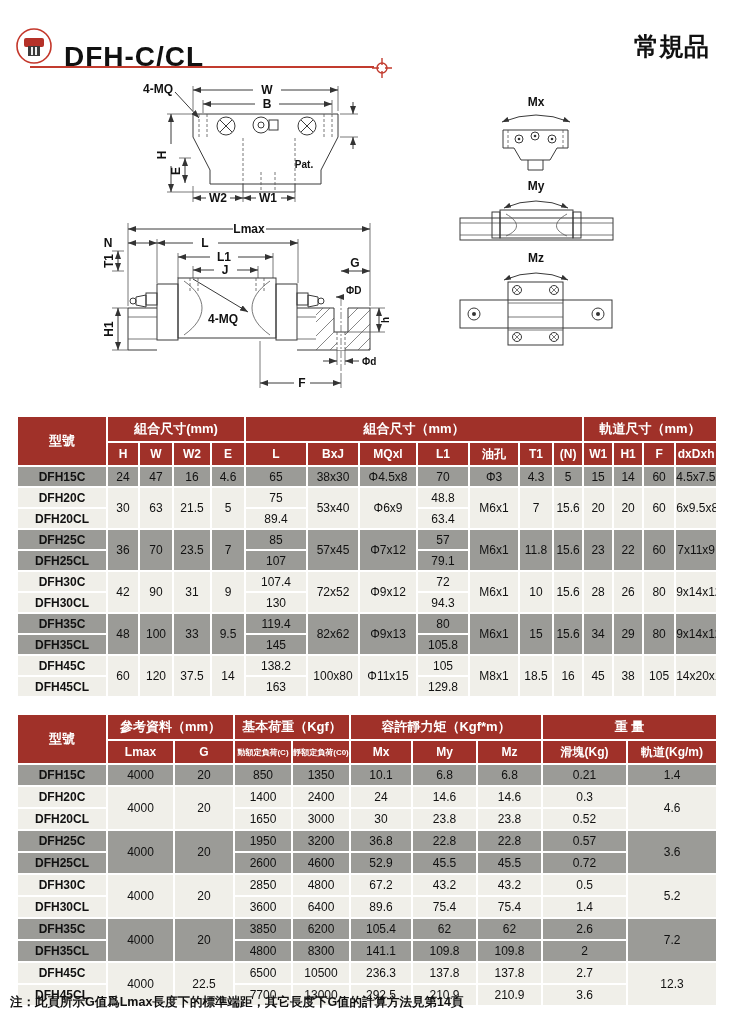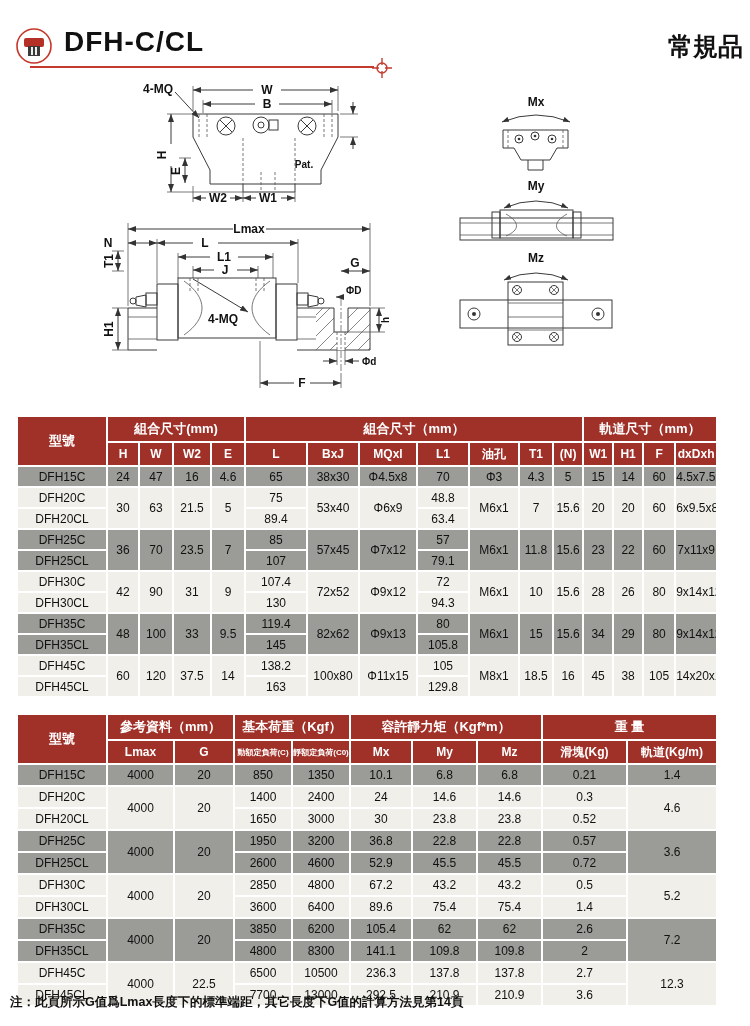--- a/index.html
+++ b/index.html
@@ -2,22 +2,22 @@
 <html><head>
 <meta charset="utf-8">
 <style>
   html,body{margin:0;padding:0;}
   body{
     width:750px;height:1026px;position:relative;background:#fff;
     font-family:"Liberation Sans", sans-serif;color:#111;overflow:hidden;
   }
   
   .logo{position:absolute;left:14px;top:26px;}
-  .hdr-title{position:absolute;left:64px;top:26px;font-size:28px;font-weight:bold;letter-spacing:1px;}
-  .hdr-cat{position:absolute;left:668px;top:30px;font-size:25px;font-weight:bold;}
+  .hdr-title{position:absolute;left:64px;top:41px;font-size:28px;font-weight:bold;letter-spacing:1px;}
+  .hdr-cat{position:absolute;left:634px;top:30px;font-size:25px;font-weight:bold;}
   .hdr-line{position:absolute;left:30px;top:66px;width:344px;height:2px;background:#c23b2e;}
   .crosshair{position:absolute;left:371px;top:57px;}
   
   .drawings{position:absolute;left:0;top:80px;width:750px;height:332px;}
   .drawings svg{position:absolute;overflow:visible;}
   .dimtext{font-size:12px;font-weight:bold;fill:#111;}
   .dimsmall{font-size:10px;font-weight:bold;fill:#111;}
   .ln{stroke:#3a3a3a;stroke-width:1;fill:none;}
   .thin{stroke:#555;stroke-width:0.8;fill:none;}
   .dash{stroke:#555;stroke-width:0.8;fill:none;stroke-dasharray:3,2;}
@@ -28,21 +28,21 @@
   #t1{top:415px;width:700px;}
   #t2{top:713px;width:700px;}
   th,td{border:2px solid #fff;text-align:center;vertical-align:middle;padding:0;overflow:hidden;white-space:nowrap;}
   thead th{background:#a03129;color:#fff;font-size:13px;font-weight:bold;height:24px;}
   tr.subhead th{font-size:12px;height:22px;}
   #t2 tr.subhead th:nth-child(3),#t2 tr.subhead th:nth-child(4){font-size:8px;}
   tbody td{font-size:12px;height:19px;}
   #t2 tbody td{height:20px;}
   tr.shade td{background:#9b9b97;}
   tr.light td{background:#f0efe9;}
-  td.model{font-weight:normal;}
+  td.model{font-weight:bold;}
   
   .note{position:absolute;left:10px;top:994px;font-size:12.5px;font-weight:bold;width:740px;}
 </style>
 </head>
 <body>
 
 <svg class="logo" width="40" height="40" viewBox="0 0 40 40">
   <circle cx="20" cy="20" r="17" fill="#fff" stroke="#c4372b" stroke-width="1.6"></circle>
   <rect x="10" y="12" width="20" height="9" rx="2" fill="#b53128"></rect>
   <rect x="14" y="20" width="12" height="10" fill="#3a3a3a"></rect>

